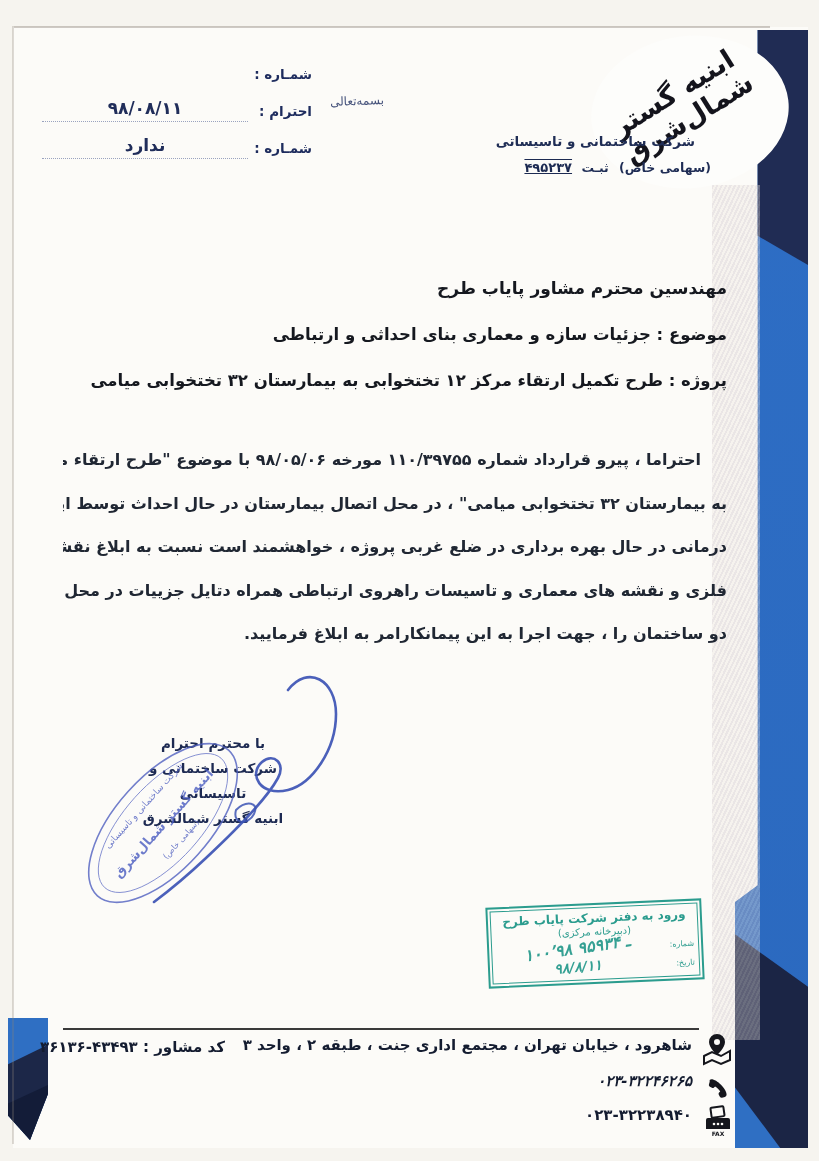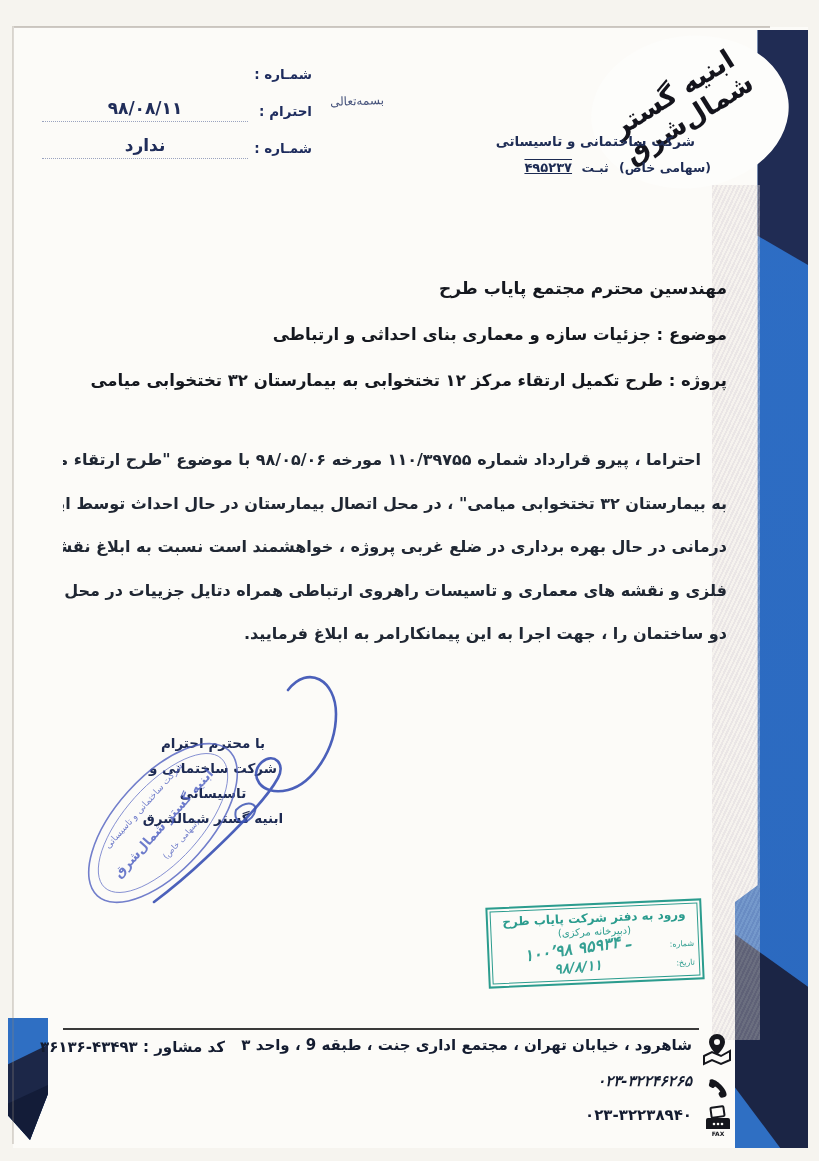--- a/index.html
+++ b/index.html
@@ -116,21 +116,21 @@
     <div class="hrow">
       <span class="hlabel">احترام :</span>
       <span class="hval"><span dir="ltr">۹۸/۰۸/۱۱</span></span>
     </div>
     <div class="hrow">
       <span class="hlabel">شمـاره :</span>
       <span class="hval"><span>ندارد</span></span>
     </div>
   </div>
 
-  <div class="lhead recipient">مهندسین محترم مجتمع پایاب طرح</div>
+  <div class="lhead recipient">مهندسین محترم مشاور پایاب طرح</div>
   <div class="lhead subject">موضوع : جزئیات سازه و معماری بنای احداثی و ارتباطی</div>
   <div class="lhead project">پروژه : طرح تکمیل ارتقاء مرکز ۱۲ تختخوابی به بیمارستان ۳۲ تختخوابی میامی</div>
 
   <div class="body-par">
     <div class="bline jline indent1">احتراما ، پیرو قرارداد شماره ۱۱۰/۳۹۷۵۵ مورخه ۹۸/۰۵/۰۶ با موضوع "طرح ارتقاء مرکـز ۱۲ تختخـوابی</div>
     <div class="bline jline">به بیمارستان ۳۲ تختخوابی میامی" ، در محل اتصال بیمارستان در حال احداث توسط ایـن شـرکت بـا مرکـز</div>
     <div class="bline jline">درمانی در حال بهره برداری در ضلع غربی پروژه ، خواهشمند است نسبت به ابلاغ نقشه های سـازه الحـاقی</div>
     <div class="bline jline">فلزی و نقشه های معماری و تاسیسات راهروی ارتباطی همراه دتایل جزییات در محل اتصال درز ژوئـن بـین</div>
     <div class="bline endline">دو ساختمان را ، جهت اجرا به این پیمانکارامر به ابلاغ فرمایید.</div>
   </div>
@@ -165,21 +165,21 @@
         <span class="es-hand" dir="ltr">۱۰۰٬۹۸ ـ ۹۵۹۳۴</span>
       </div>
       <div class="es-row">
         <span class="es-label">تاریخ:</span>
         <span class="es-hand es-hand2" dir="ltr">۹۸/۸/۱۱</span>
       </div>
     </div>
   </div>
 
   <div class="footer-line"></div>
-  <div class="addr">شاهرود ، خیابان تهران ، مجتمع اداری جنت ، طبقه 9 ، واحد ۳</div>
+  <div class="addr">شاهرود ، خیابان تهران ، مجتمع اداری جنت ، طبقه ۲ ، واحد ۳</div>
   <div class="phone1" dir="ltr">۰۲۳-۳۲۲۴۶۲۶۵</div>
   <div class="phone2" dir="ltr">۰۲۳-۳۲۲۳۸۹۴۰</div>
   <div class="postal">
     <span>کد مشاور :</span>
     <span dir="ltr">۳۶۱۳۶-۴۳۴۹۳</span>
   </div>
 
   <svg class="icon" style="left:700px;top:1032px;width:34px;height:36px;" viewBox="0 0 34 36">
     <path d="M4 24l8-4 9 4 9-5v9l-9 4-9-4-8 4z" fill="none" stroke="#15161c" stroke-width="2"></path>
     <path d="M17 2a8 8 0 0 0-8 8c0 6 8 13 8 13s8-7 8-13a8 8 0 0 0-8-8zm0 11a3 3 0 1 1 0-6 3 3 0 0 1 0 6z" fill="#15161c"></path>

